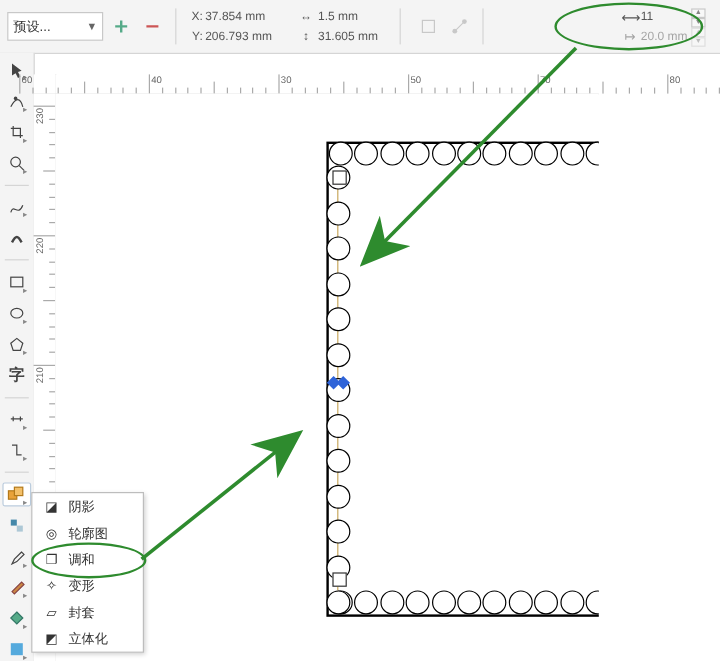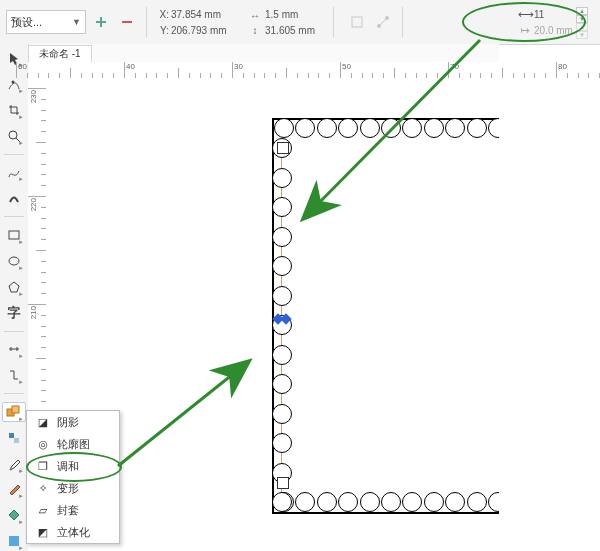--- a/index.html
+++ b/index.html
@@ -132,25 +132,20 @@
         <span class="val">20.0 mm</span>
         <span class="spin">
             <div>▲</div>
             <div>▼</div>
           </span>
       </div>
     </div>
   </div>
   <div class="highlight-ellipse" style="left:462px;top:2px;width:120px;height:36px"></div>
 
-  <div class="docstrip">
-    <div class="doctab">
-        <span>未命名 -1</span>
-      </div>
-  </div>
 
   <div class="lefttools">
     <div class="tbtn">
         <svg width="14" height="14">
           <path d="M3 2l8 6-3 1 2 4-2 1-2-4-3 2z" fill="#444"></path>
         </svg>
         <span class="fly">▸</span>
       </div>
     <div class="tbtn">
         <svg width="14" height="14">

